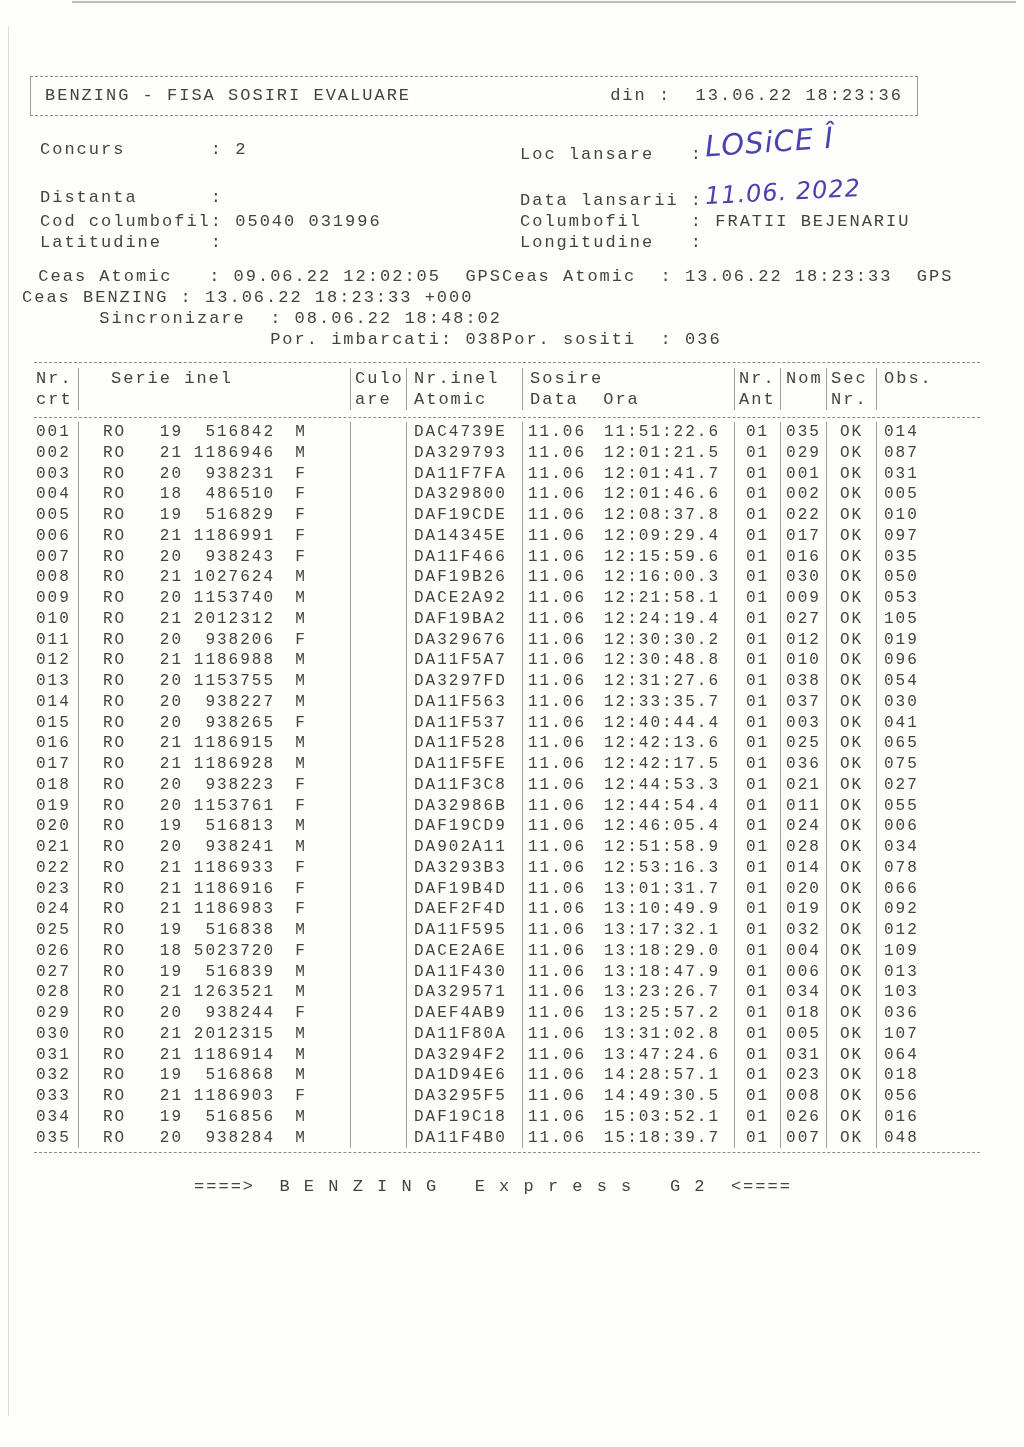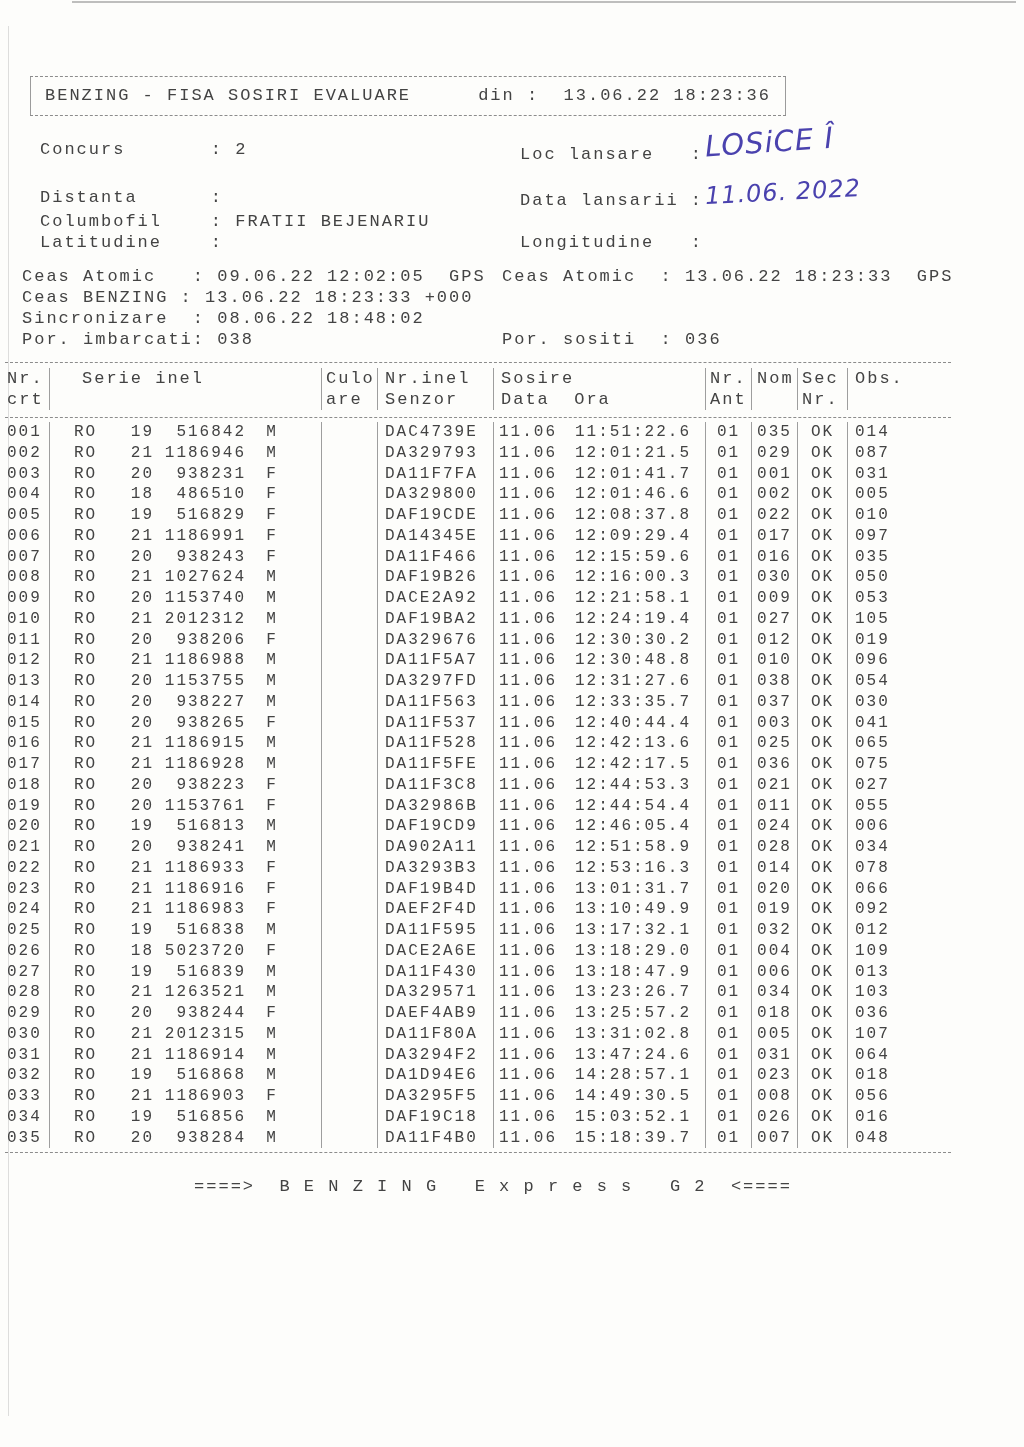--- a/index.html
+++ b/index.html
@@ -17,54 +17,54 @@
     color:var(--ink);
     overflow:hidden;
   }
   .typed{white-space:pre;font-size:17px;letter-spacing:2px;line-height:21px;}
   
   .artifact-top{position:absolute;top:1px;left:72px;width:944px;height:2px;background:#8a8a8a;opacity:.55;}
   .artifact-left{position:absolute;top:26px;left:8px;width:1px;height:1390px;background:#bdbdbd;opacity:.5;}
 
   
   .header-box{
-    position:absolute;left:30px;top:76px;width:756px;
+    position:absolute;left:30px;top:76px;width:888px;
     border-top:1px dashed var(--line);
     border-bottom:1px dashed var(--line);
   }
   .header-box-inner{
     display:flex;justify-content:space-between;align-items:center;
     border-left:1px solid #9b9b9b;border-right:1px solid #9b9b9b;
     padding:8px 14px 9px 14px;
   }
 
   
   .info-section{position:absolute;left:40px;top:139px;width:968px;}
   .info-row{display:flex;}
   .info-left{width:480px;flex:0 0 480px;}
   .gap-after{margin-bottom:22px;}
   .clocks-section{position:absolute;left:22px;top:266px;width:984px;}
   .clock-row{display:flex;}
-  .clock-left{width:480px;flex:0 0 480px;}
+  .clock-left{width:480px;flex:0 0 480px;text-align:right;}
 
   
   .hand{
     font-family:"DejaVu Sans", sans-serif;
     font-style:italic;
     color:var(--hand);
     letter-spacing:1px;
     display:inline-block;
     white-space:pre;
   }
   .hand-loc{font-size:29px;transform:rotate(-4deg);position:relative;top:-7px;margin-left:2px;}
   .hand-date{font-size:24px;transform:rotate(-3deg);position:relative;top:-5px;margin-left:2px;}
 
   
   .results-table{
-    position:absolute;left:5px;top:362px;width:946px;
+    position:absolute;left:34px;top:362px;width:946px;
     border-top:1px dashed var(--line);
   }
   .grid-cols{
     display:grid;
     grid-template-columns:44px 272px 56px 116px 212px 46px 46px 50px 1fr;
   }
   .thead{
     border-bottom:1px dashed var(--line);
     padding-top:5px;padding-bottom:7px;
   }
@@ -122,20 +122,21 @@
   <div class="info-section">
     <div class="info-row gap-after">
       <span class="typed info-left">Concurs       : 2</span>
       <span class="typed"><span>Loc lansare   :</span><span class="hand hand-loc">LOSiCE Î</span></span>
     </div>
     <div class="info-row">
       <span class="typed info-left">Distanta      :</span>
       <span class="typed"><span>Data lansarii :</span><span class="hand hand-date">11.06. 2022</span></span>
     </div>
     <div class="info-row">
+      <span class="typed info-left">Cod columbofil: 05040 031996</span>
       <span class="typed">Columbofil    : FRATII BEJENARIU</span>
     </div>
     <div class="info-row">
       <span class="typed info-left">Latitudine    :</span>
       <span class="typed">Longitudine   :</span>
     </div>
   </div>
 
   <div class="clocks-section">
     <div class="clock-row">
@@ -164,21 +165,21 @@
       <div class="hcell h-serie">
           <span>Serie inel</span>
           <span></span>
         </div>
       <div class="hcell h-culo">
           <span>Culo</span>
           <span>are</span>
         </div>
       <div class="hcell h-senzor">
           <span>Nr.inel</span>
-          <span>Senzor</span>
+          <span>Atomic</span>
         </div>
       <div class="hcell h-sosire">
           <span>Sosire</span>
           <span>Data  Ora</span>
         </div>
       <div class="hcell h-ant">
           <span>Nr.</span>
           <span>Ant</span>
         </div>
       <div class="hcell h-nom">

